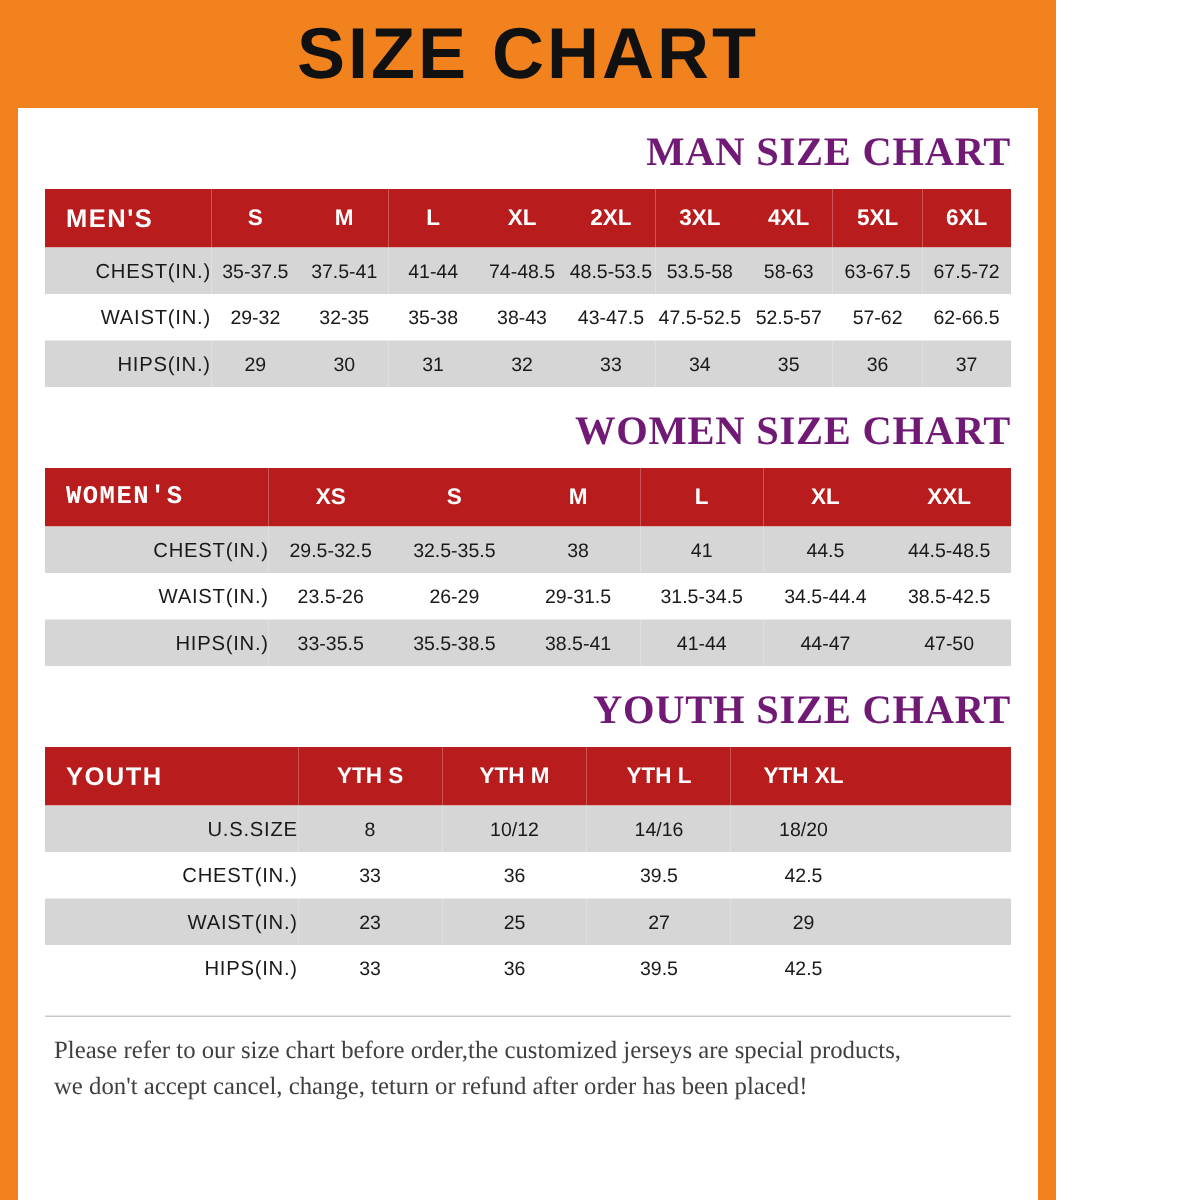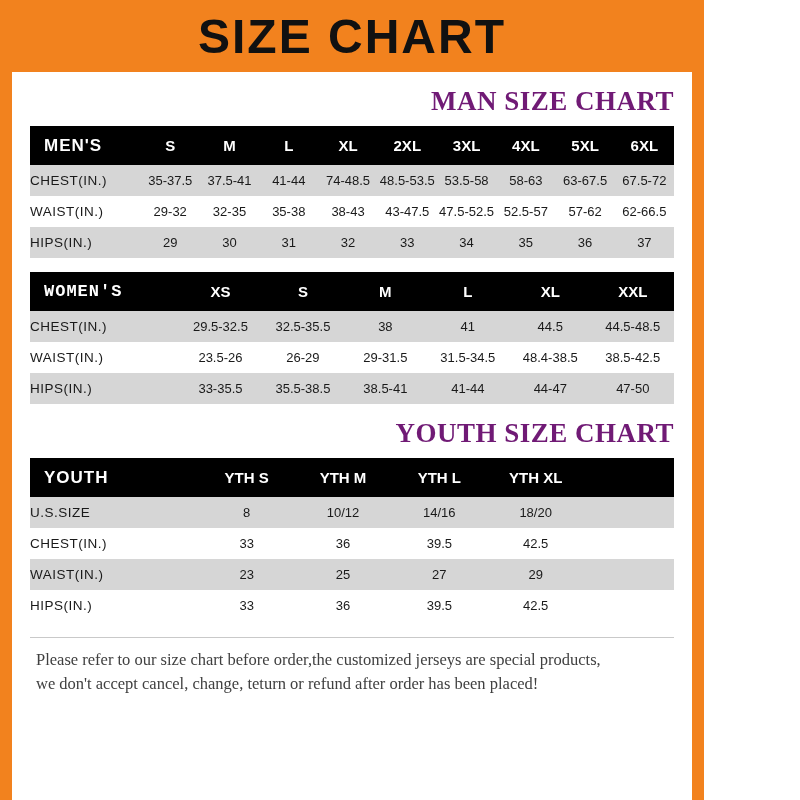--- a/index.html
+++ b/index.html
@@ -61,21 +61,21 @@
   table.size-table th,
   table.size-table td {
     text-align: center;
     font-size: 13px;
     color: #1a1a1a;
     padding: 4px 0;
     height: 23px;
     font-family: "Liberation Sans", sans-serif;
   }
   table.size-table thead tr {
-    background: #000000;
+    background: #b91c1c;
     margin-top: 44px;
   }
   table.size-table thead th {
     color: #ffffff;
     font-weight: bold;
     font-size: 15px;
     height: 31px;
   }
   table.size-table thead th.row-head {
     text-align: left;
@@ -86,21 +86,21 @@
   table.size-table tbody tr.alt {
     background: #d6d6d6;
   }
   table.size-table tbody tr.plain {
     background: #ffffff;
   }
   table.size-table tbody td.row-head {
     font-weight: normal;
     font-size: 13.5px;
     letter-spacing: 0.5px;
-    text-align: left;
+    text-align: right;
     margin-left: 31px;
   }
   
   .men-table thead th.row-head { font-size: 18px; }
   .women-table thead th.row-head { font-size: 18px; font-family: Liberation Mono, monospace; }
   .youth-table thead th.row-head { font-size: 18px; }
   .women-table thead th { font-size: 16px; }
   .youth-table thead th { font-size: 16px; }
   .women-table td, .youth-table td { font-size: 14px; height: 27px; }
   .youth-table td { font-size: 14.5px; height: 29px; }
@@ -178,20 +178,21 @@
             <td>34</td>
             <td>35</td>
             <td>36</td>
             <td>37</td>
           </tr>
         </tbody>
       </table>
     </div>
 
     <div class="section">
+      <div class="section-title">WOMEN SIZE CHART</div>
       <table class="size-table women-table">
         <thead>
           <tr>
             <th class="row-head" style="width:21%">WOMEN'S</th>
             <th>XS</th>
             <th>S</th>
             <th>M</th>
             <th>L</th>
             <th>XL</th>
             <th>XXL</th>
@@ -206,21 +207,21 @@
             <td>41</td>
             <td>44.5</td>
             <td>44.5-48.5</td>
           </tr>
           <tr class="plain">
             <td class="row-head">WAIST(IN.)</td>
             <td>23.5-26</td>
             <td>26-29</td>
             <td>29-31.5</td>
             <td>31.5-34.5</td>
-            <td>48.4-38.5</td>
+            <td>34.5-44.4</td>
             <td>38.5-42.5</td>
           </tr>
           <tr class="alt">
             <td class="row-head">HIPS(IN.)</td>
             <td>33-35.5</td>
             <td>35.5-38.5</td>
             <td>38.5-41</td>
             <td>41-44</td>
             <td>44-47</td>
             <td>47-50</td>

